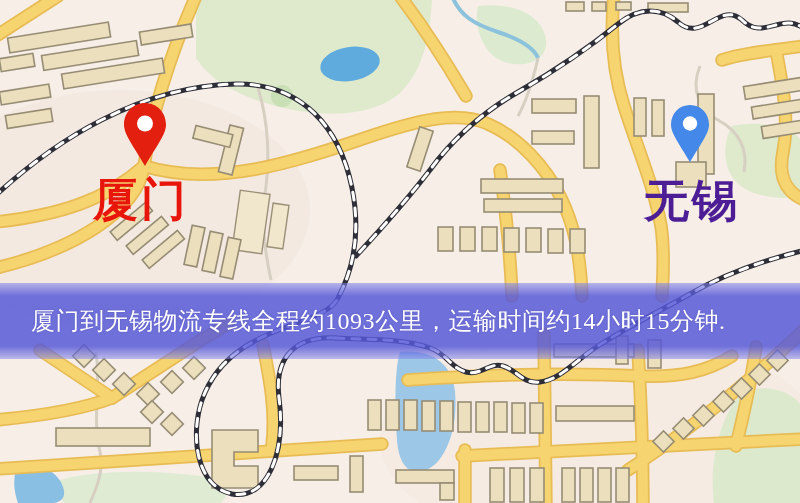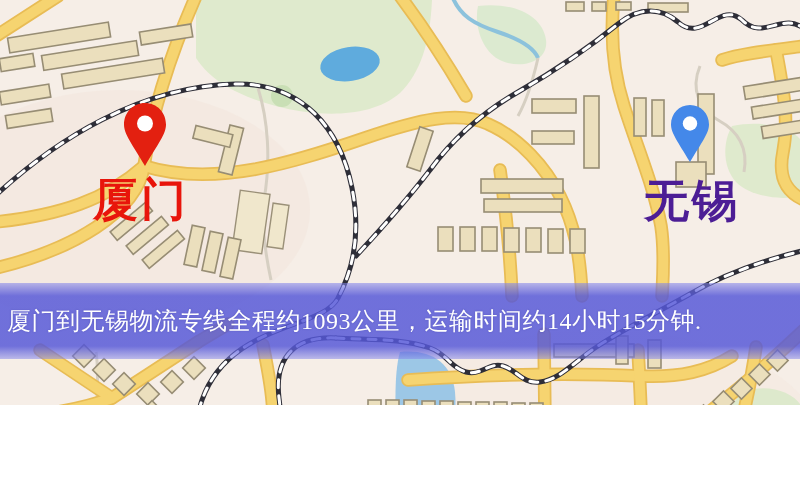--- a/index.html
+++ b/index.html
@@ -1,16 +1,16 @@
 <!DOCTYPE html>
 <html><head>
 <meta charset="utf-8">
 <style>
   html,body{margin:0;padding:0;background:#ffffff;}
-  .stage{position:relative;width:800px;height:405px;overflow:hidden;
+  .stage{position:relative;width:800px;height:503px;overflow:hidden;
          font-family:"Liberation Serif","DejaVu Serif",serif;}
   .map-svg{position:absolute;left:0;top:0;width:800px;height:503px;display:block;}
 
   
   .road-casing{stroke:#e8bc55;stroke-width:13.5;fill:none;}
   .road-fill{stroke:#f6d470;stroke-width:10;fill:none;}
   
   .rail-base{stroke:#2e2e38;stroke-width:5;fill:none;}
   .rail-dash{stroke:#ffffff;stroke-width:3;fill:none;stroke-dasharray:8 8;}
   
@@ -19,21 +19,21 @@
   .thinpath{stroke:#d6cfc2;stroke-width:3;fill:none;}
 
   .banner{position:absolute;left:0;top:283px;width:800px;height:76px;
     background:linear-gradient(180deg,
        rgba(130,132,235,0.55) 0%,
        rgba(86,88,216,0.84) 17%,
        rgba(86,88,216,0.84) 83%,
        rgba(130,132,235,0.50) 100%);
     display:flex;align-items:center;}
   .banner-text{color:#ffffff;font-size:24px;letter-spacing:0.5px;
-    padding-left:7px;white-space:nowrap;
+    padding-left:31px;white-space:nowrap;
     text-shadow:0 0 2px rgba(60,60,160,0.45);}
 
   .pin{position:absolute;}
   .pin-origin{left:122px;top:102px;}
   .pin-dest{left:669px;top:104px;}
 
   .city-label{position:absolute;font-size:45px;font-weight:bold;line-height:1;
     letter-spacing:3px;}
   .label-origin{left:93px;top:178px;color:#e8150b;}
   .label-dest{left:644px;top:179px;color:#4c1d95;}

